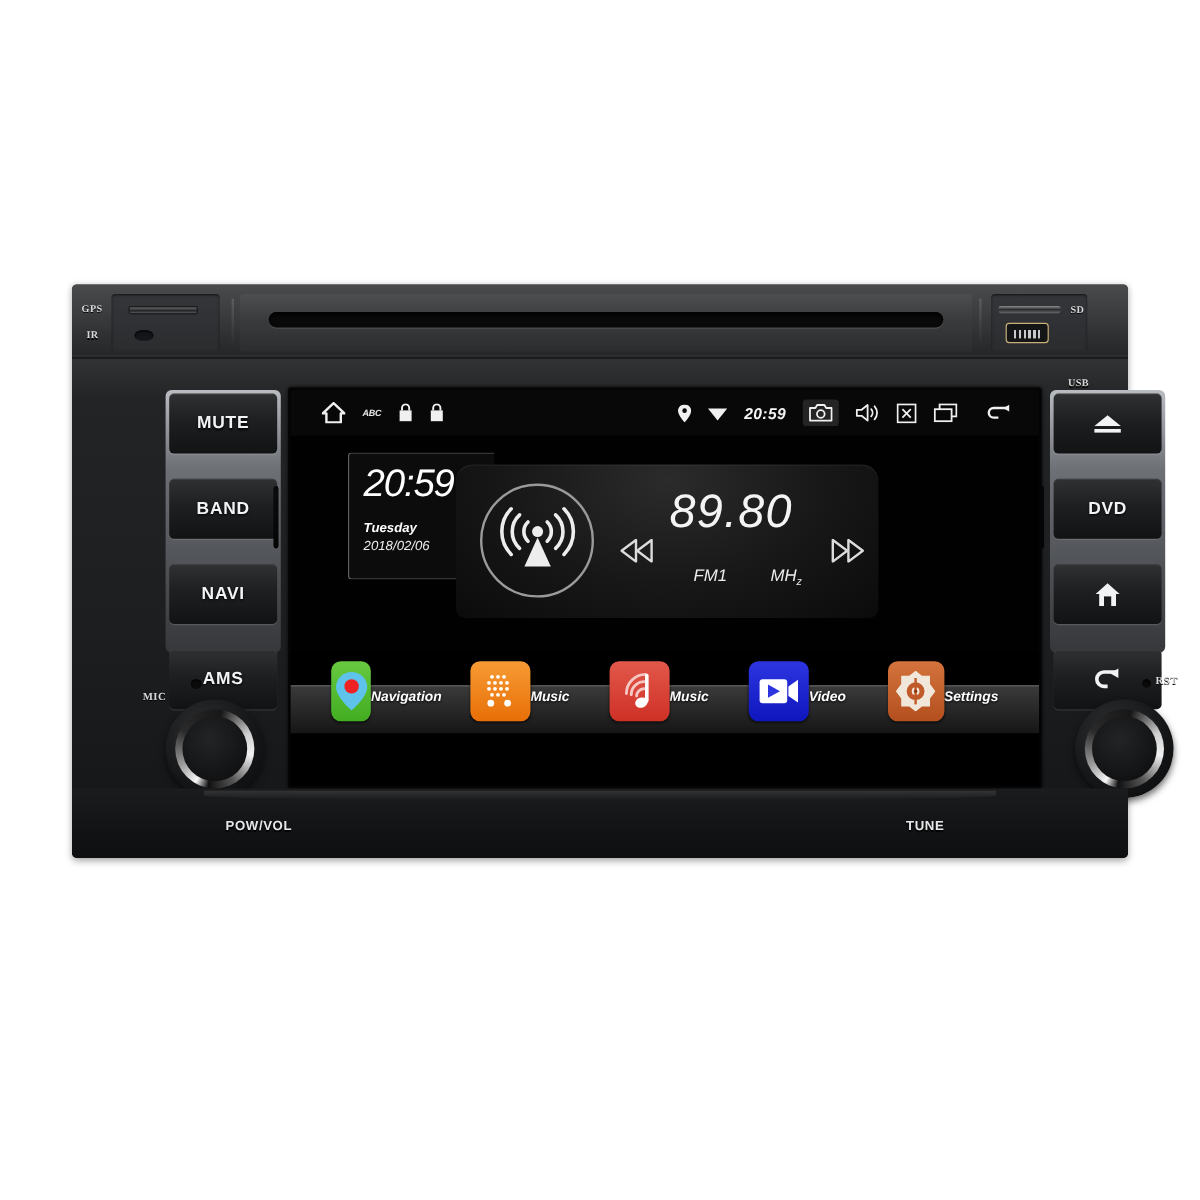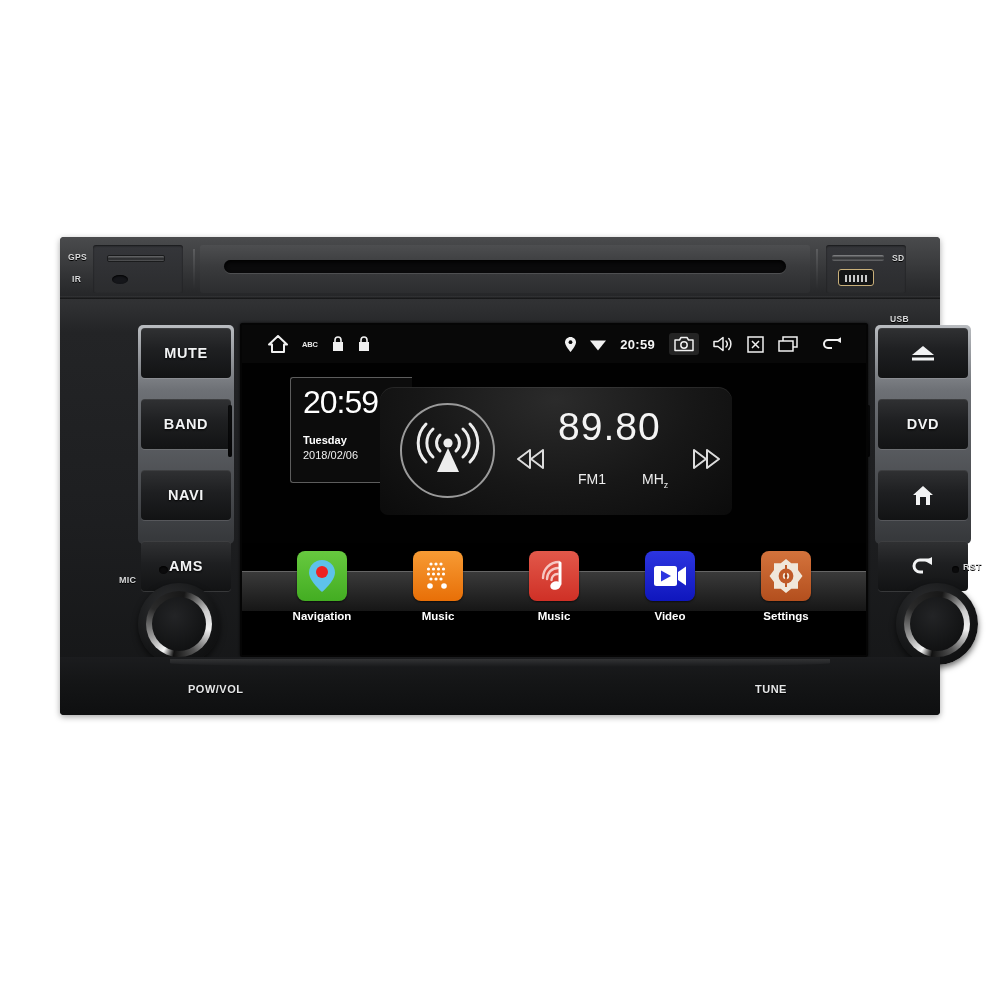--- a/index.html
+++ b/index.html
@@ -30,20 +30,21 @@
     background: linear-gradient(180deg, rgba(255,255,255,.07), rgba(0,0,0,.5));
   }
 
   .bezel-label {
     position: absolute;
     color: #d8d9da;
     font-size: 8.5px;
     font-weight: bold;
     letter-spacing: .3px;
     text-shadow: 0 1px 0 #000;
+    font-family: Liberation Serif, serif;
   }
 
   
   #gps-slot {
     position: absolute; left: 47px; top: 18px; width: 58px; height: 7px;
     background: linear-gradient(180deg,#6a6b6d,#232426 60%,#5a5b5d);
     border-radius: 2px;
     border: 1px solid #1a1b1c;
   }
   #ir-sensor {
@@ -129,20 +130,21 @@
   .hw-btn svg { display:block; }
 
   
   #screen-bezel {
     position: absolute; left: 180px; top: 86px;
     width: 628px; height: 334px;
     background: #0a0a0a;
     border-radius: 3px;
     box-shadow: inset 0 0 0 2px #050505, 0 0 3px rgba(0,0,0,.8);
     overflow: hidden;
+    font-style: italic;
   }
   #screen {
     position: absolute; inset: 2px;
     background: #010101;
     overflow: hidden;
   }
 
   
   #statusbar {
     position: absolute; left: 0; top: 0; width: 100%; height: 38px;
@@ -203,21 +205,21 @@
   }
   #dock-shelf:before{
     content:""; position:absolute; left:0; top:0; width:100%; height:1px;
     background: rgba(255,255,255,.22);
   }
   #dock-items {
     position:absolute; left:0; top:0; width:100%; height:100%;
     display:flex; align-items:flex-start; justify-content:space-around;
     padding: 8px 22px 0 22px;
   }
-  .dock-item { display:flex; flex-direction:column; align-items:center; cursor:pointer; width:92px; }
+  .dock-item { display:flex; flex-direction:row; align-items:center; cursor:pointer; width:92px; }
   .app-icon {
     width:50px; height:50px; border-radius:8px;
     display:flex; align-items:center; justify-content:center;
     position:relative;
     box-shadow: 0 1px 2px rgba(0,0,0,.6);
   }
   .app-label { color:#fff; font-size:11.5px; font-weight:bold; margin-top:9px; text-shadow:0 1px 2px #000; }
 
   
   .knob {

